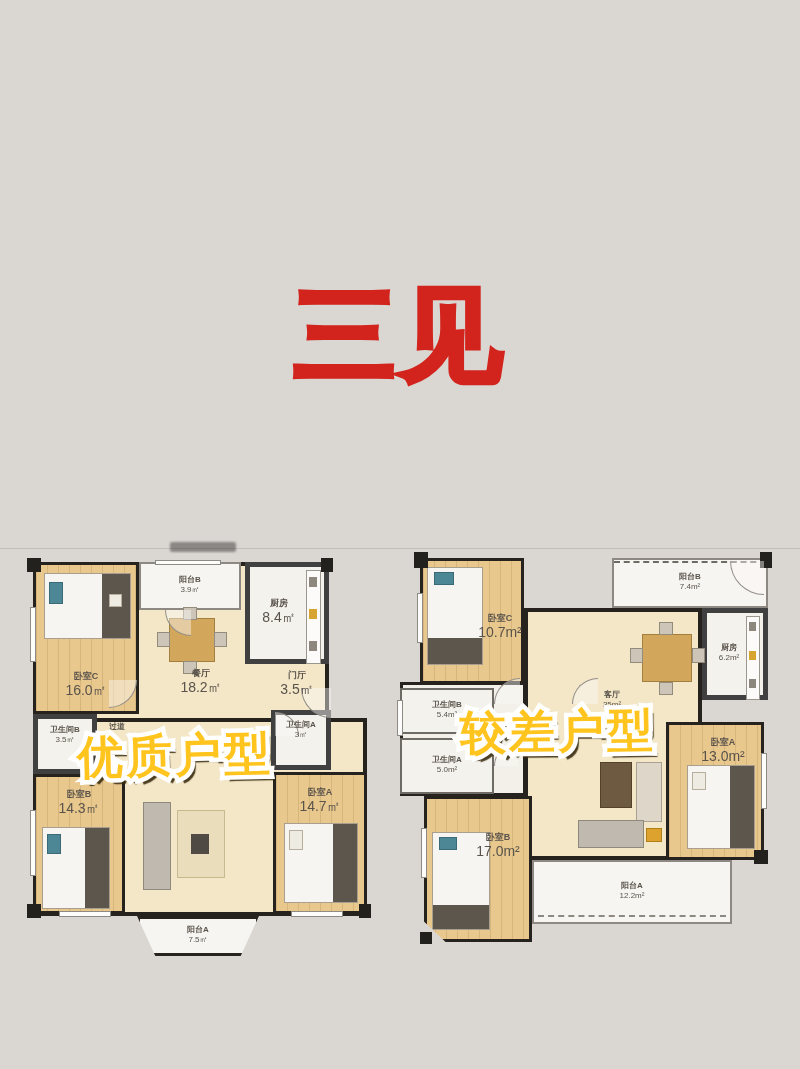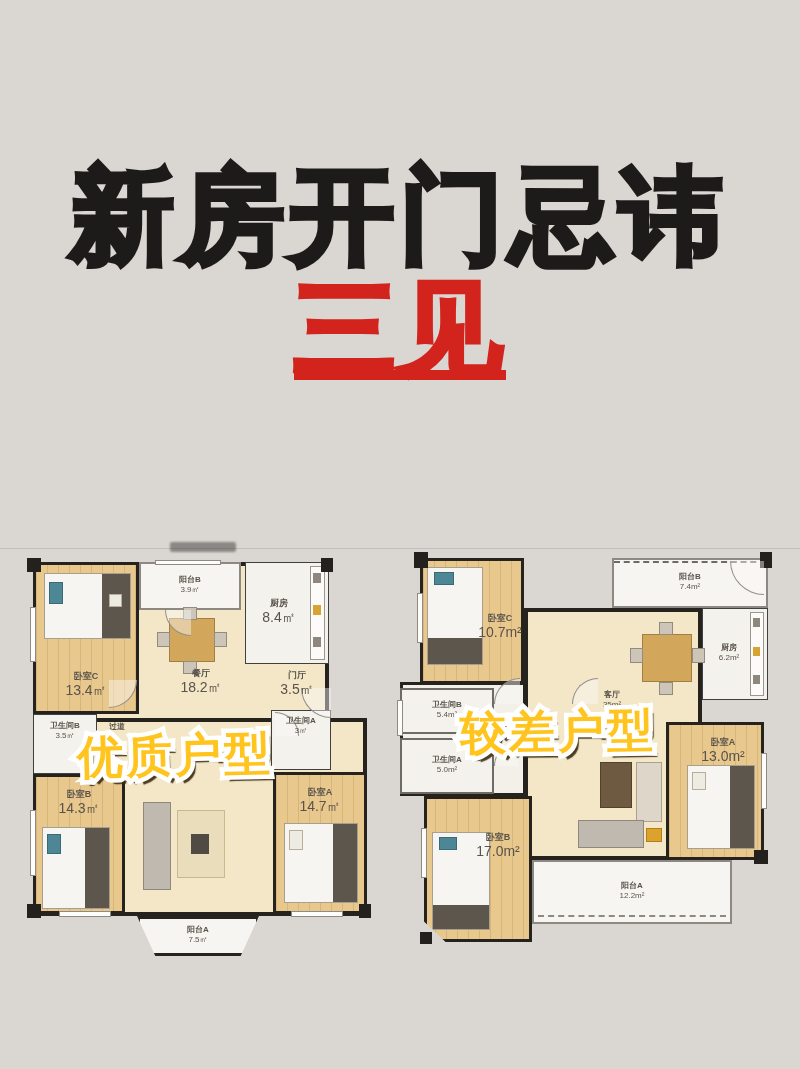--- a/index.html
+++ b/index.html
@@ -6,38 +6,38 @@
   body{background:#dad6d2;font-family:"Liberation Sans","DejaVu Sans",sans-serif;}
   .canvas{position:relative;width:800px;height:1069px;background:#dad6d2;overflow:hidden;margin:0 auto;}
 
   
   .title{position:absolute;left:0;right:0;top:94px;text-align:center;
     font-size:104px;line-height:1;font-weight:900;color:#1d1b1a;
     letter-spacing:6px;-webkit-text-stroke:5px #1d1b1a;white-space:nowrap;}
   .red-line{position:absolute;left:0;right:0;text-align:center;line-height:1;
     font-size:102px;font-weight:900;color:#d2241d;
     letter-spacing:4px;-webkit-text-stroke:5px #d2241d;white-space:nowrap;}
-  .red-line.l1{top:278px;text-decoration:underline;}
+  .red-line.l1{top:284px;}
   .red-line.l2{top:390px;}
   .caption{position:absolute;left:30px;right:110px;top:984px;text-align:center;
     font-size:34px;font-weight:900;color:#1d1b1a;letter-spacing:1px;
     -webkit-text-stroke:2.5px #1d1b1a;white-space:nowrap;}
 
   .divider-line{position:absolute;left:0;top:548px;width:800px;height:1px;background:#b8b4b0;opacity:.7;}
   .watermark{position:absolute;left:170px;top:542px;width:66px;height:10px;background:#3c3a38;opacity:.5;filter:blur(1px);border-radius:2px;}
 
   
   .plan{position:absolute;}
   .plan-good{left:15px;top:552px;width:375px;height:406px;}
   .plan-bad{left:396px;top:548px;width:400px;height:416px;}
   .body-beige{position:absolute;background:#f3e7c8;border:4px solid #26231f;box-sizing:border-box;}
   .room{position:absolute;box-sizing:border-box;text-decoration:underline;}
   .wood{background:#e9c88e;border:3px solid #26231f;
     background-image:repeating-linear-gradient(90deg,rgba(120,85,30,.16) 0 1px,transparent 1px 11px);}
-  .white-room{background:#f4f2ed;border:1px solid #404040;}
+  .white-room{background:#f4f2ed;border:5px solid #404040;}
   .white-room.thin{border-width:2px;border-color:#6e6a64;}
   .balcony{background:#f7f5f1;border:2px solid #8d8881;}
   .chamfer-balcony{background:#f7f5f1;clip-path:polygon(0 0,100% 0,85% 100%,15% 100%);
     box-shadow:inset 0 0 0 3px #26231f;}
   .chamfer-bedroom{clip-path:polygon(0 0,100% 0,100% 100%,20% 100%,0 86%);
     background:#e9c88e;background-image:repeating-linear-gradient(90deg,rgba(120,85,30,.16) 0 1px,transparent 1px 11px);
     box-shadow:inset 0 0 0 3px #26231f;border:none;}
   .dash-top{position:absolute;left:0;right:0;top:1px;border-top:2px dashed #6e6a64;}
   .dash-bottom{position:absolute;left:4px;right:4px;bottom:5px;border-top:2px dashed #8d8881;}
 
@@ -85,36 +85,35 @@
   .rot-b{transform:rotate(-1deg);}
 </style>
 </head>
 <body>
 
 <div class="canvas">
 
   <div class="divider-line"></div>
   <div class="watermark"></div>
 
-  <h1 class="title">新房开门忌讳</h1>
   <div class="red-line l1">三见</div>
 
   <div class="plan plan-good">
     <div class="body-beige" style="left:18px;top:10px;width:296px;height:162px"></div>
     <div class="body-beige" style="left:18px;top:166px;width:334px;height:198px"></div>
 
     <div class="room wood" style="left:18px;top:10px;width:106px;height:152px">
       <div class="bed" style="left:8px;top:8px;width:85px;height:64px">
         <i class="pl teal" style="left:4px;top:8px;width:12px;height:20px"></i>
         <i class="hb" style="right:0;top:0;width:28px;height:100%"></i>
         <i class="pl" style="right:8px;top:20px;width:11px;height:11px"></i>
       </div>
       <div class="rlabel botc">
           <span class="rname">卧室C</span>
-          <span class="rarea">13.4㎡</span>
+          <span class="rarea">16.0㎡</span>
         </div>
     </div>
 
     <div class="room balcony" style="left:124px;top:10px;width:102px;height:48px">
       <div class="rlabel center tiny">
           <span class="rname">阳台B</span>
           <span class="rarea">3.9㎡</span>
         </div>
     </div>
 

